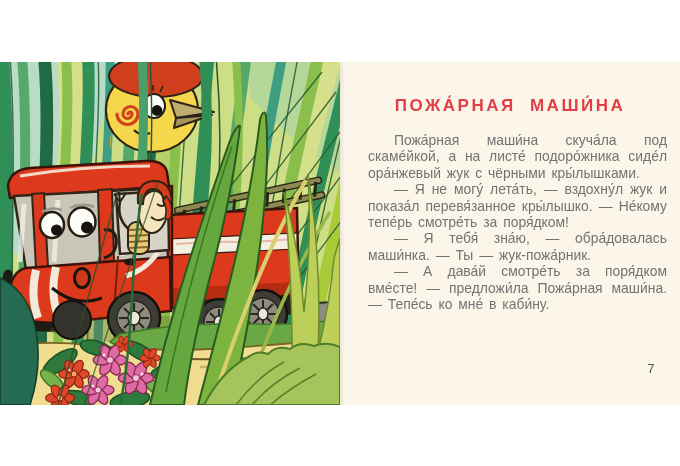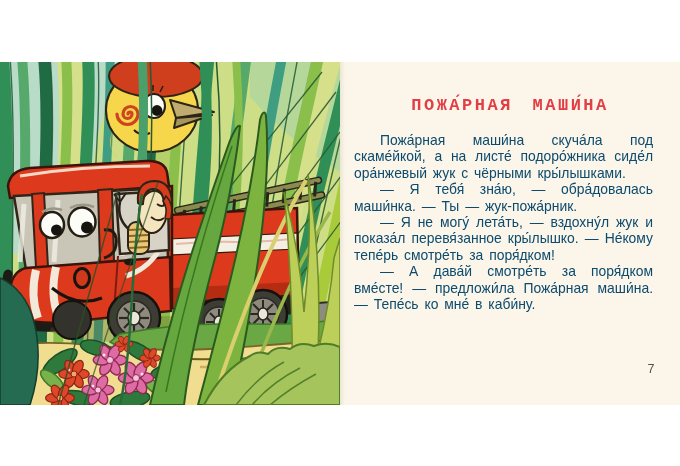--- a/index.html
+++ b/index.html
@@ -5,22 +5,22 @@
   html,body{margin:0;padding:0;background:#ffffff;}
   .stage{position:relative;width:680px;height:466px;background:#ffffff;overflow:hidden;
          font-family:"Liberation Sans","DejaVu Sans",sans-serif;}
   .band{position:absolute;left:0;top:62px;width:680px;height:343px;}
   .page-left{position:absolute;left:0;top:0;width:340px;height:343px;overflow:hidden;}
   .page-left svg{display:block;}
   .page-right{position:absolute;left:340px;top:0;width:340px;height:343px;background:#fbf6e9;}
   .spine{position:absolute;left:0;top:0;width:5px;height:343px;
          background:linear-gradient(90deg,rgba(90,80,40,.10),rgba(90,80,40,0));}
   .story-title{margin:34px 10px 0 10px;text-align:center;font-weight:bold;
-         font-size:17px;line-height:20px;letter-spacing:2.5px;word-spacing:7px;color:#e23e45;font-family:Liberation Mono, monospace;}
-  .text-body{margin:16px 27px 0 14px;width:299px;color:#0c4a6e;
+         font-size:17px;line-height:20px;letter-spacing:2.5px;word-spacing:7px;color:#e23e45;}
+  .text-body{margin:16px 27px 0 28px;width:299px;color:#737373;
          font-size:13.9px;line-height:16.4px;word-spacing:2px;text-align:justify;}
   .text-body p{margin:0;text-indent:26px;}
   .page-number{position:absolute;left:299px;top:300px;width:24px;text-align:center;
          font-size:12.5px;color:#55524a;}
 </style>
 </head>
 <body>
 
 <div class="stage" style="background: rgb(255, 255, 255);">
   <div class="band">
@@ -295,21 +295,21 @@
           </g>
         </g>
       </svg>
     </div>
 
     <div class="page-right" style="background: rgb(251, 246, 233);">
       <div class="spine"></div>
       <div class="story-title" style="color: rgb(226, 62, 69);">ПОЖА́РНАЯ МАШИ́НА</div>
       <div class="text-body">
         <p>Пожа́рная маши́на скуча́ла под скаме́йкой, а на листе́ подоро́жника сиде́л ора́нжевый жук с чёрными кры́лышками.</p>
+        <p>— Я не могу́ лета́ть, — вздохну́л жук и показа́л перевя́занное кры́лышко. — Не́кому тепе́рь смотре́ть за поря́дком!</p>
         <p>— Я тебя́ зна́ю, — обра́довалась маши́нка. — Ты — жук-пожа́рник.</p>
-        <p>— Я не могу́ лета́ть, — вздохну́л жук и показа́л перевя́занное кры́лышко. — Не́кому тепе́рь смотре́ть за поря́дком!</p>
         <p>— А дава́й смотре́ть за поря́дком вме́сте! — предложи́ла Пожа́рная маши́на. — Тепе́сь ко мне́ в каби́ну.</p>
       </div>
       <div class="page-number">7</div>
     </div>
 
   </div>
 </div>
 
 </body></html>

